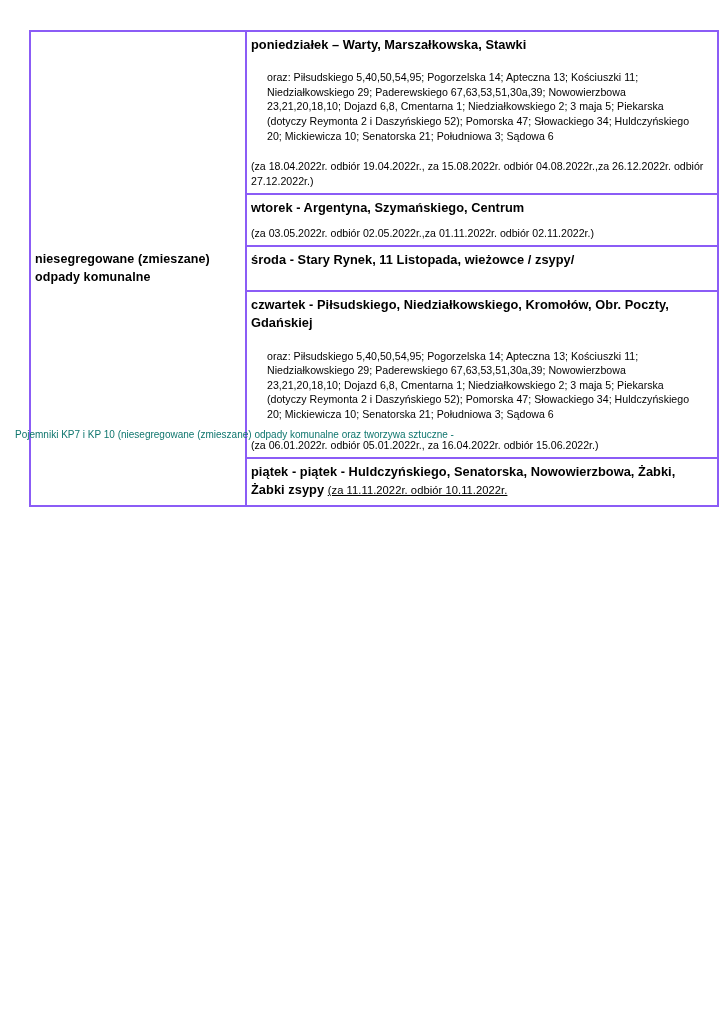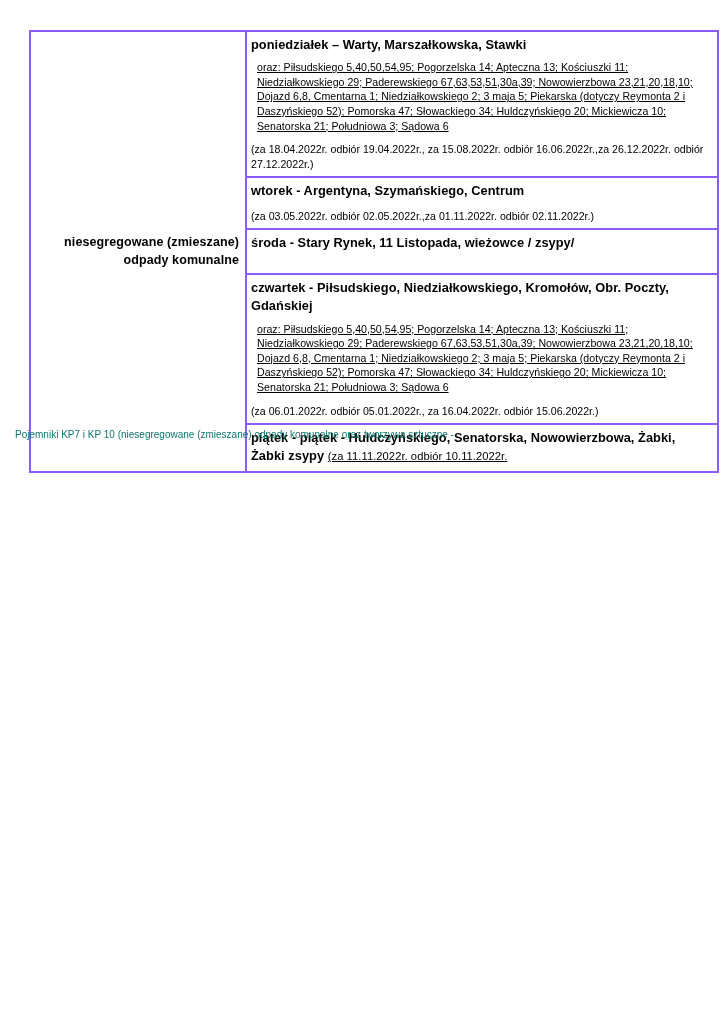--- a/index.html
+++ b/index.html
@@ -34,21 +34,21 @@
   }
 
   .schedule-table td {
     border: 2px solid #8b5cf6;
     vertical-align: middle;
     padding: 4px 6px 5px 4px;
   }
 
   td.category-cell {
     width: 204px;
-    text-align: right;
+    text-align: left;
     vertical-align: middle;
     font-weight: bold;
     font-size: 12.5px;
     line-height: 1.45;
     letter-spacing: 0.1px;
   }
 
   td.detail-cell {
     width: 460px;
     text-align: left;
@@ -65,23 +65,22 @@
 
   .day-head-inline-note {
     font-weight: normal;
     font-size: 11.2px;
     text-decoration: underline;
   }
 
   .streets {
     font-size: 10.6px;
     line-height: 1.38;
-    margin: 6px;
+    margin: 16px;
     letter-spacing: 0.02px;
-    text-decoration: underline;
   }
 
   .dates {
     font-size: 10.6px;
     line-height: 1.38;
     margin: 9px 0 0 0;
   }
 
   .dates.tight {
     margin-top: 8px;
@@ -108,21 +107,21 @@
 
   <table class="schedule-table">
     <tbody>
       <tr>
         <td class="category-cell" rowspan="5">
           <span>niesegregowane (zmieszane) odpady komunalne</span>
         </td>
         <td class="detail-cell">
           <div class="day-head">poniedziałek – Warty, Marszałkowska, Stawki</div>
           <div class="streets">oraz: Piłsudskiego 5,40,50,54,95; Pogorzelska 14; Apteczna 13; Kościuszki 11; Niedziałkowskiego 29; Paderewskiego 67,63,53,51,30a,39; Nowowierzbowa 23,21,20,18,10; Dojazd 6,8, Cmentarna 1; Niedziałkowskiego 2; 3 maja 5; Piekarska (dotyczy Reymonta 2 i Daszyńskiego 52); Pomorska 47; Słowackiego 34; Huldczyńskiego 20; Mickiewicza 10; Senatorska 21; Południowa 3; Sądowa 6</div>
-          <div class="dates">(za 18.04.2022r. odbiór 19.04.2022r., za 15.08.2022r. odbiór 16.06.2022r.,za 26.12.2022r. odbiór 27.12.2022r.)</div>
+          <div class="dates">(za 18.04.2022r. odbiór 19.04.2022r., za 15.08.2022r. odbiór 04.08.2022r.,za 26.12.2022r. odbiór 27.12.2022r.)</div>
         </td>
       </tr>
       <tr>
         <td class="detail-cell">
           <div class="day-head">wtorek - Argentyna, Szymańskiego, Centrum</div>
           <div class="dates tight">(za 03.05.2022r. odbiór 02.05.2022r.,za 01.11.2022r. odbiór 02.11.2022r.)</div>
         </td>
       </tr>
       <tr>
         <td class="detail-cell" style="height:34px;">

